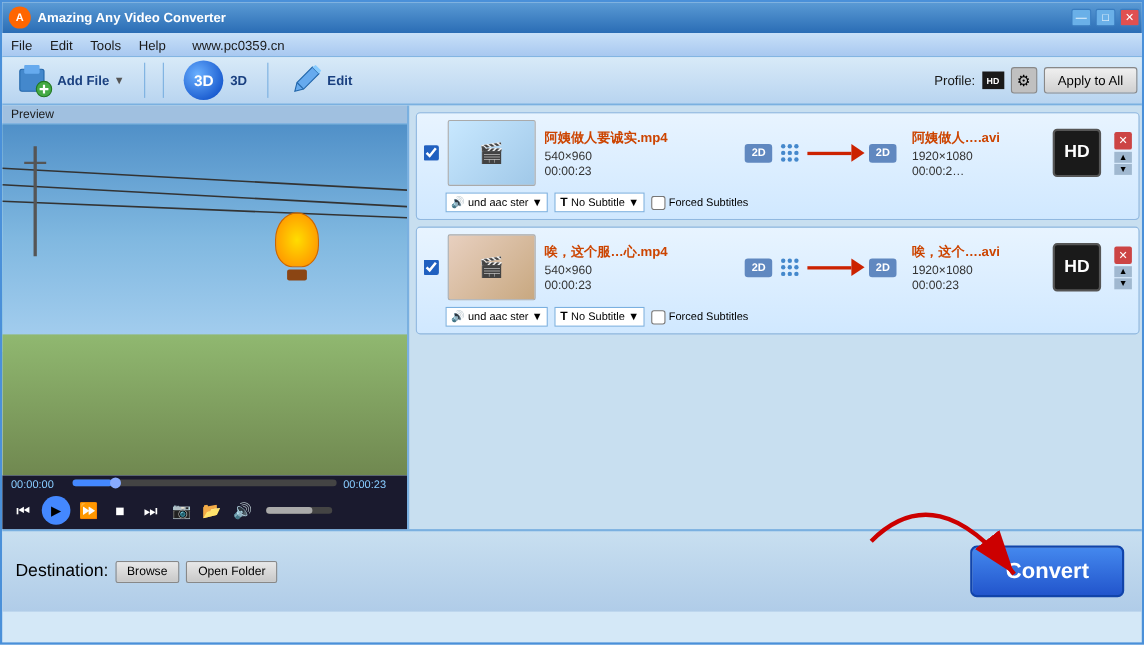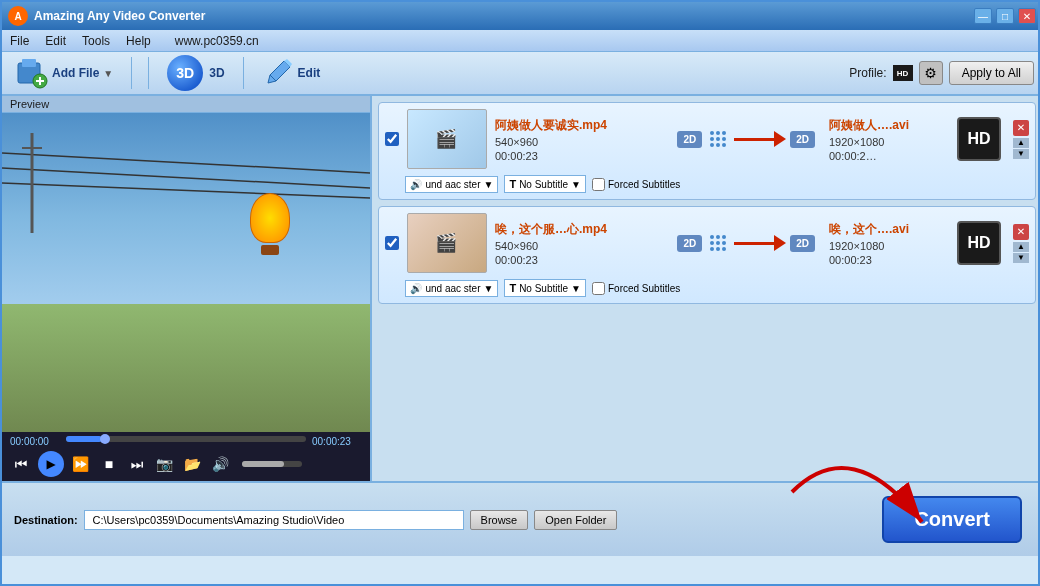--- a/index.html
+++ b/index.html
@@ -510,21 +510,21 @@
       flex-direction: column;
       justify-content: center;
       padding: 6px 12px;
       gap: 4px;
     }
     .dest-row {
       display: flex;
       align-items: center;
       gap: 6px;
     }
-    .dest-label { font-size: 11px; font-weight: bold; }
+    .dest-label { font-size: 16px; font-weight: normal; }
     .dest-path {
       background: white;
       border: 1px solid #7ab0e0;
       padding: 3px 8px;
       font-size: 11px;
       width: 380px;
     }
     .browse-btn, .open-folder-btn {
       background: linear-gradient(to bottom, #e8e8e8, #c8c8c8);
       border: 1px solid #888;
@@ -822,21 +822,20 @@
           </div>
         </div>
       </div>
 
     </div>
   </div>
 
   <div class="bottom-bar">
     <div class="dest-row">
       <span class="dest-label">Destination:</span>
-      <input type="text" class="dest-path" value="C:\Users\pc0359\Documents\Amazing Studio\Video" style="">
       <button class="browse-btn">Browse</button>
       <button class="open-folder-btn">Open Folder</button>
       <button class="convert-btn">Convert</button>
     </div>
   </div>
 
   <svg class="arrow-overlay" viewBox="0 0 1040 586" xmlns="http://www.w3.org/2000/svg">
     <defs>
       <marker id="arrowhead" markerWidth="10" markerHeight="7" refX="10" refY="3.5" orient="auto">
         <polygon points="0 0, 10 3.5, 0 7" fill="#cc0000"></polygon>

